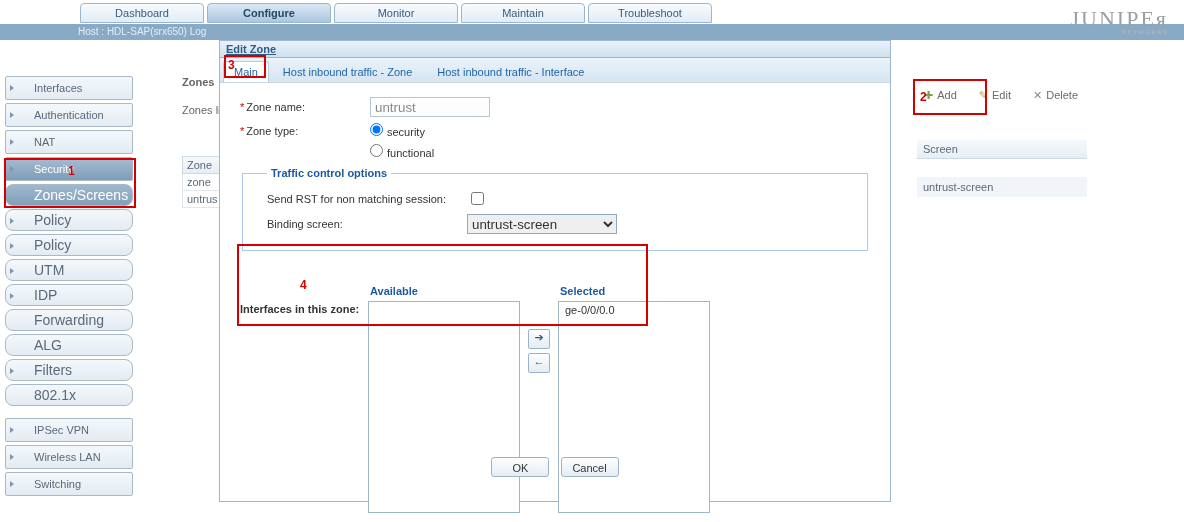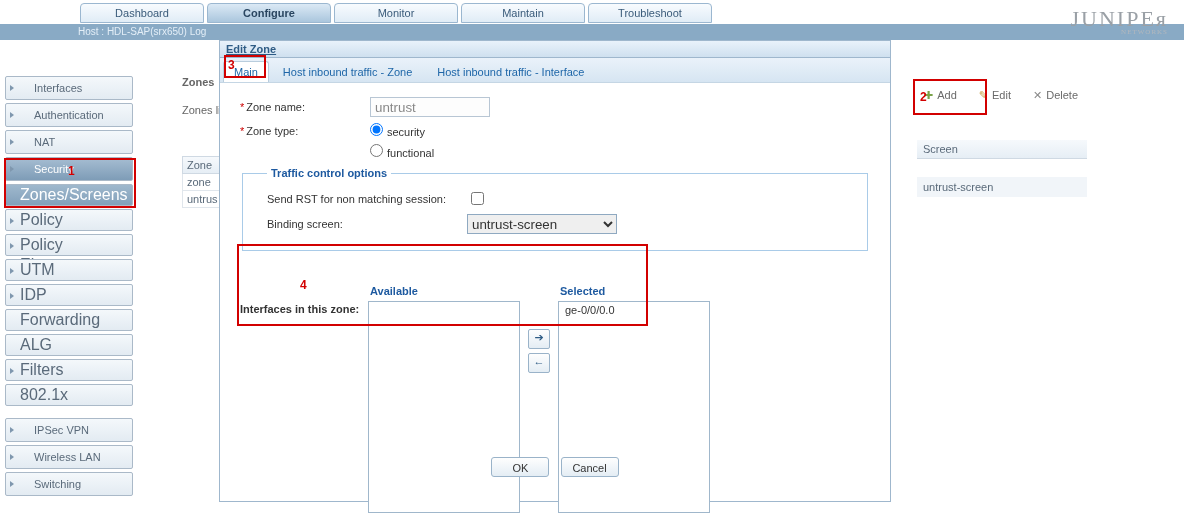--- a/index.html
+++ b/index.html
@@ -18,21 +18,21 @@
 .logo{position:absolute;right:16px;top:6px;color:#9aa0a6;font-family:Georgia,serif;letter-spacing:2px;}
 .logo .big{font-size:22px;}
 .logo .sm{font-size:7px;color:#b3b8bd;letter-spacing:1px;display:block;text-align:right;margin-top:-4px;}
 
 
 .sidebar{position:absolute;left:5px;top:76px;width:128px;}
 .sb-item{height:22px;line-height:22px;border:1px solid #aab9c8;background:linear-gradient(#f4f8fb,#e3ebf2);color:#5a6a7a;padding-left:28px;margin-bottom:3px;border-radius:2px;cursor:pointer;position:relative;}
 .sb-item::before{content:"";position:absolute;left:4px;top:8px;width:0;height:0;border-top:3px solid transparent;border-bottom:3px solid transparent;border-left:4px solid #7f97ae;}
 .sb-item.plain::before{display:none;}
 .sb-item.selected{background:linear-gradient(#a6bdd2,#7e9cb7);color:#fff;}
-.sb-item.sub{padding-left:14px;height:20px;line-height:20px;font-size:16px;}
+.sb-item.sub{padding-left:28px;height:20px;line-height:20px;font-size:14px;border-radius:8px;}
 .sb-item.sub-sel{background:linear-gradient(#9fb8cd,#82a0ba);color:#fff;}
 .sb-group{margin-bottom:12px;}
 
 
 .zonespane{position:absolute;left:182px;top:76px;color:#666;font-weight:bold;}
 .zonescol{position:absolute;left:182px;top:156px;width:40px;}
 .zcolhdr{border:1px solid #cfd9e3;background:linear-gradient(#f6f9fc,#e6eef5);padding:2px 4px;color:#5a6a7a;}
 .zcolcell{border:1px solid #e0e6ec;border-top:none;padding:2px 4px;color:#5a6a7a;}
 
 

